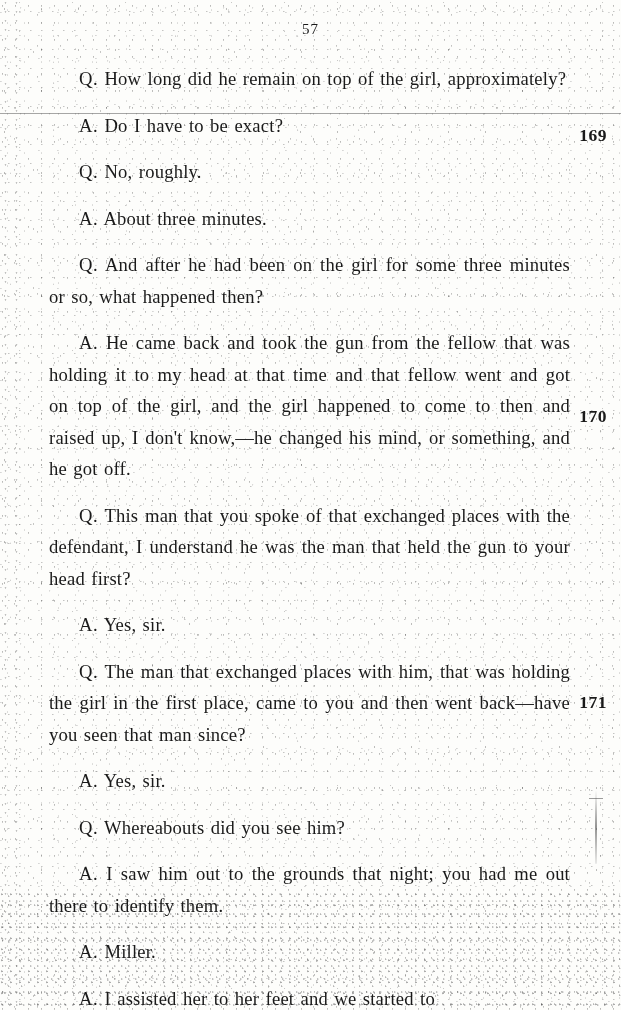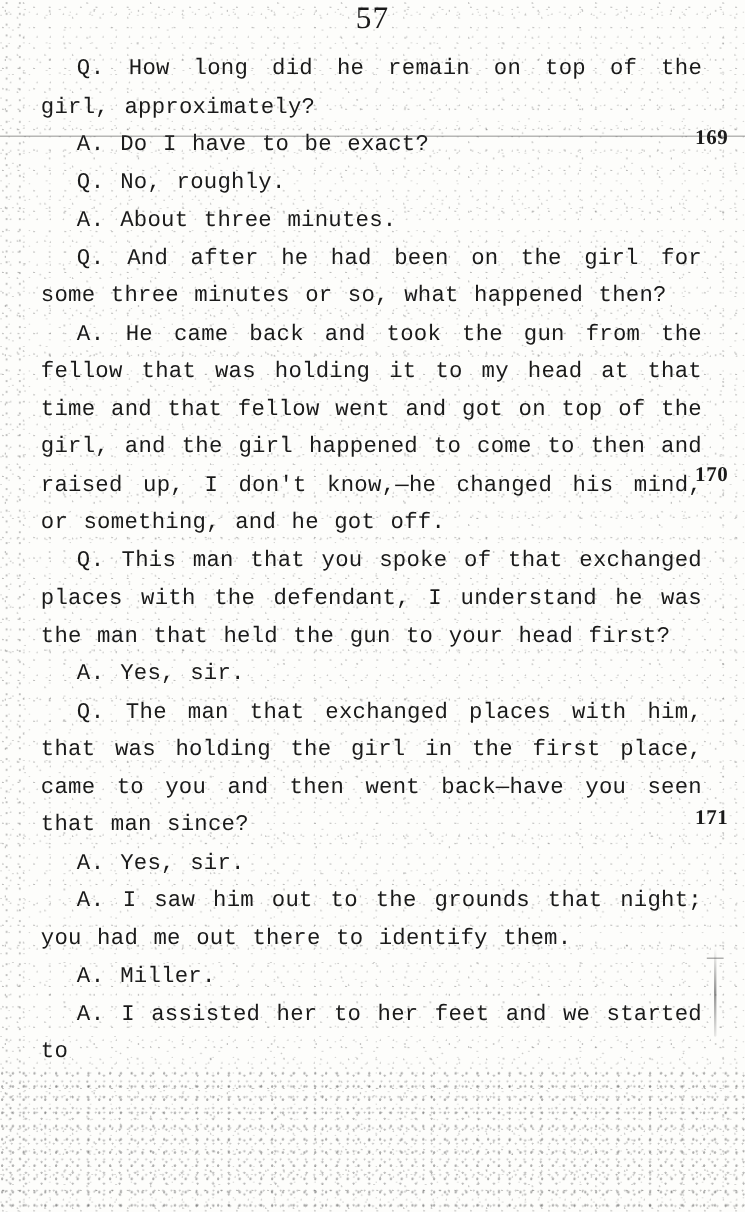--- a/index.html
+++ b/index.html
@@ -47,40 +47,39 @@
     pointer-events: none;
   }
 
   .content {
     position: relative;
     z-index: 2;
   }
 
   .folio {
     text-align: center;
-    font-size: 26px;
+    font-size: 15px;
     letter-spacing: 1px;
-    padding-top: 0;
+    padding-top: 21px;
     height: 26px;
   }
 
   .body-col {
     position: relative;
     margin: 16px 36px 0 34px;
     font-size: 18.6px;
     line-height: 31.5px;
     text-align: justify;
     letter-spacing: 0.2px;
     word-spacing: 1.5px;
   }
 
   p.para {
-    margin: 0;
+    margin: 15px;
     text-indent: 30px;
-    font-family: Liberation Mono, monospace;
   }
 
   .qa-label {
     letter-spacing: 0.5px;
   }
 
   
   .marginal {
     position: absolute;
     right: -22px;
@@ -213,20 +212,24 @@
     <p class="para">
       <span class="qa-label">Q.</span>
       <span>The man that exchanged places with him, that was holding the girl in the first place, came to you and then went back—have you seen that man since?</span>
     </p>
 
     <p class="para">
       <span class="qa-label">A.</span>
       <span>Yes, sir.</span>
     </p>
 
+    <p class="para">
+      <span class="qa-label">Q.</span>
+      <span>Whereabouts did you see him?</span>
+    </p>
 
     <p class="para">
       <span class="qa-label">A.</span>
       <span>I saw him out to the grounds that night; you had me out there to identify them.</span>
     </p>
 
 
     <p class="para">
       <span class="qa-label">A.</span>
       <span>Miller.</span>

